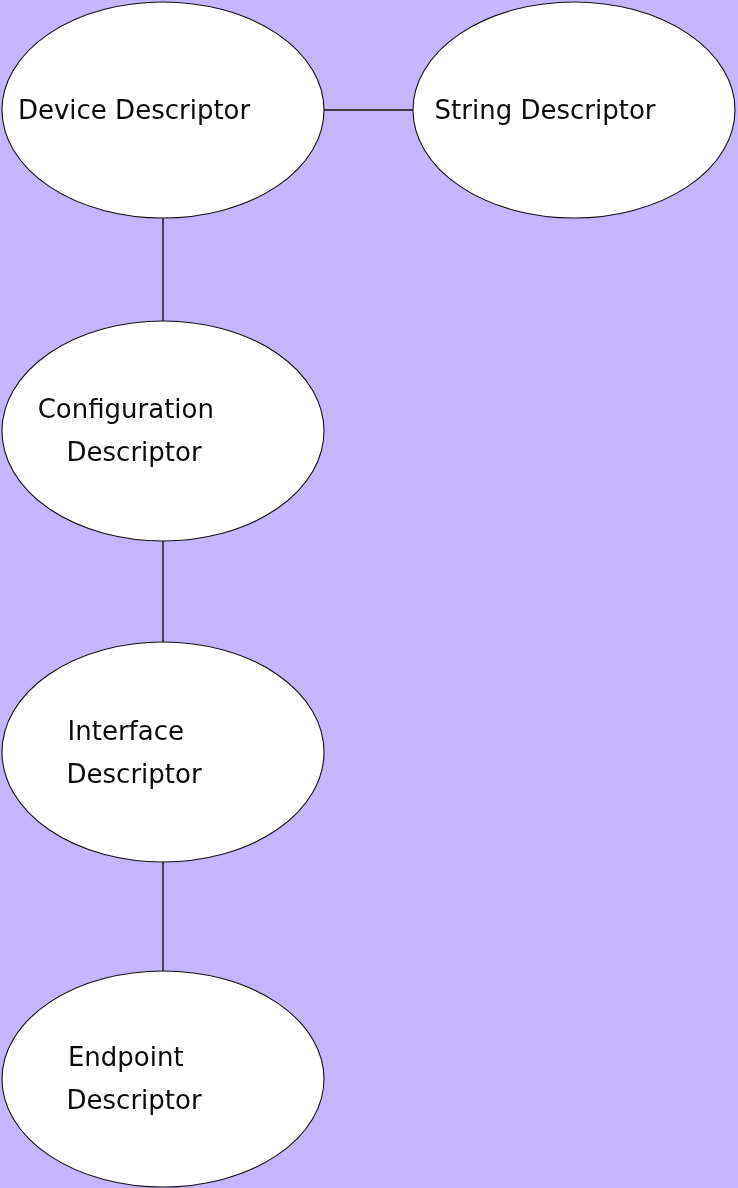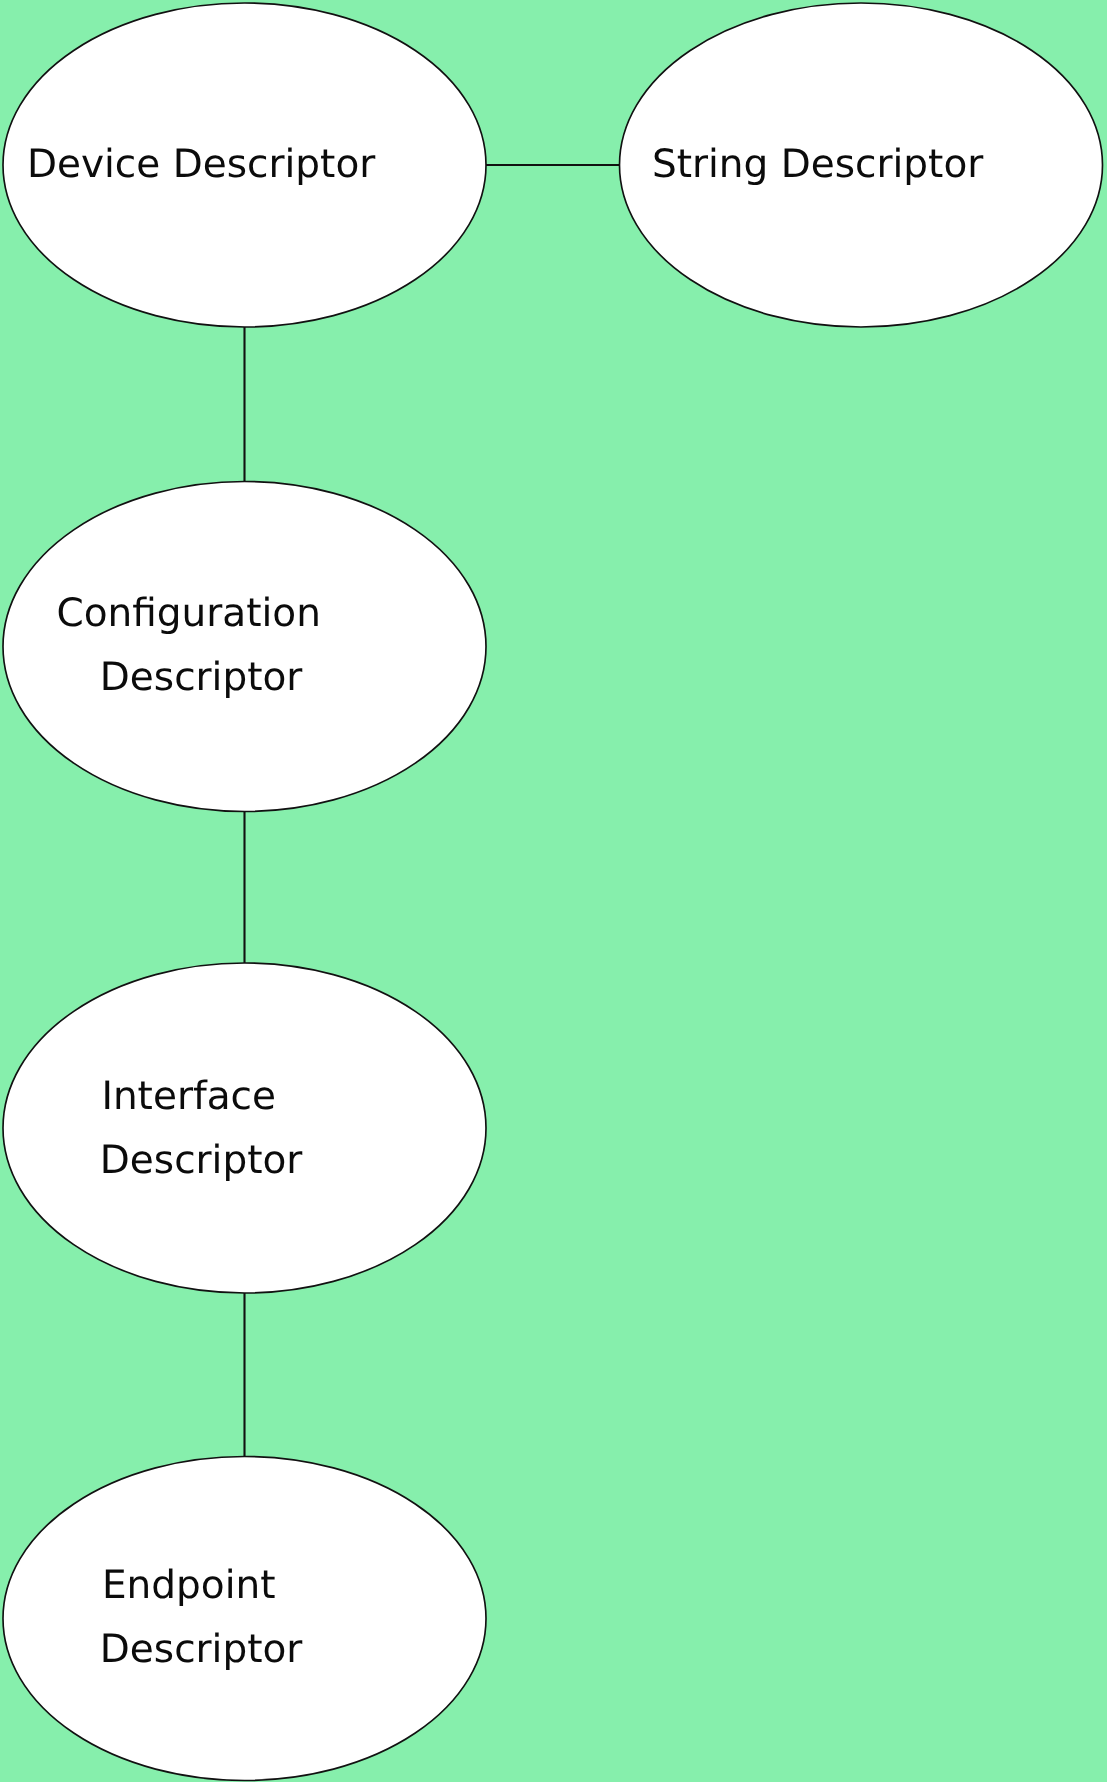--- a/index.html
+++ b/index.html
@@ -11,21 +11,21 @@
   body {
     width: 738px;
     height: 1188px;
     overflow: hidden;
     font-family: "DejaVu Sans", "Liberation Sans", sans-serif;
   }
   #diagram-canvas {
     position: relative;
     width: 738px;
     height: 1188px;
-    background: #86efac;
+    background: #c4b5fd;
   }
   #diagram-svg {
     position: absolute;
     top: 0;
     left: 0;
     width: 738px;
     height: 1188px;
     display: block;
   }
   .node-ellipse {

